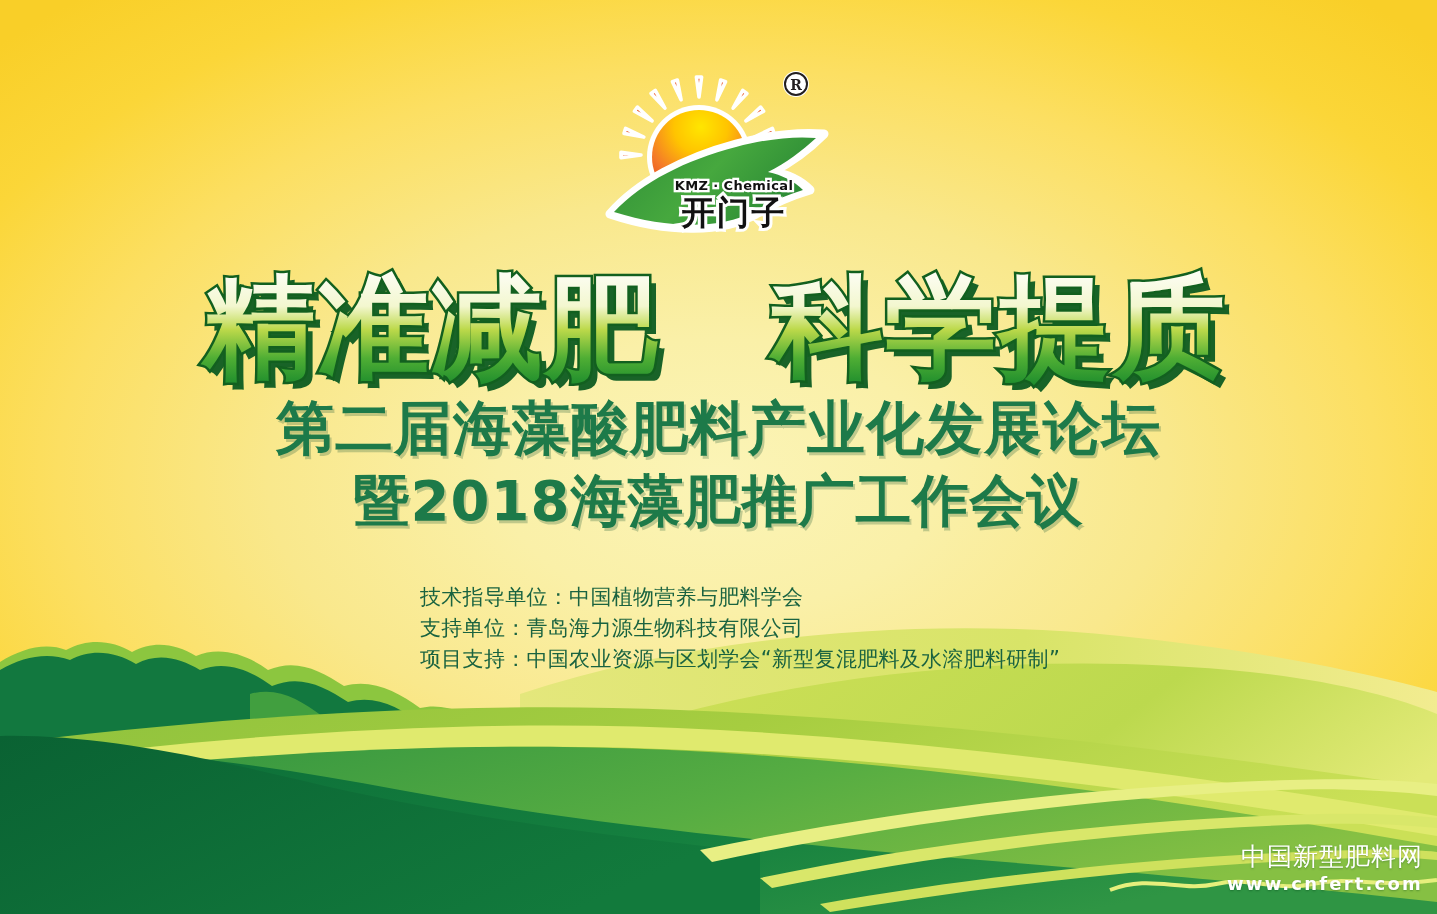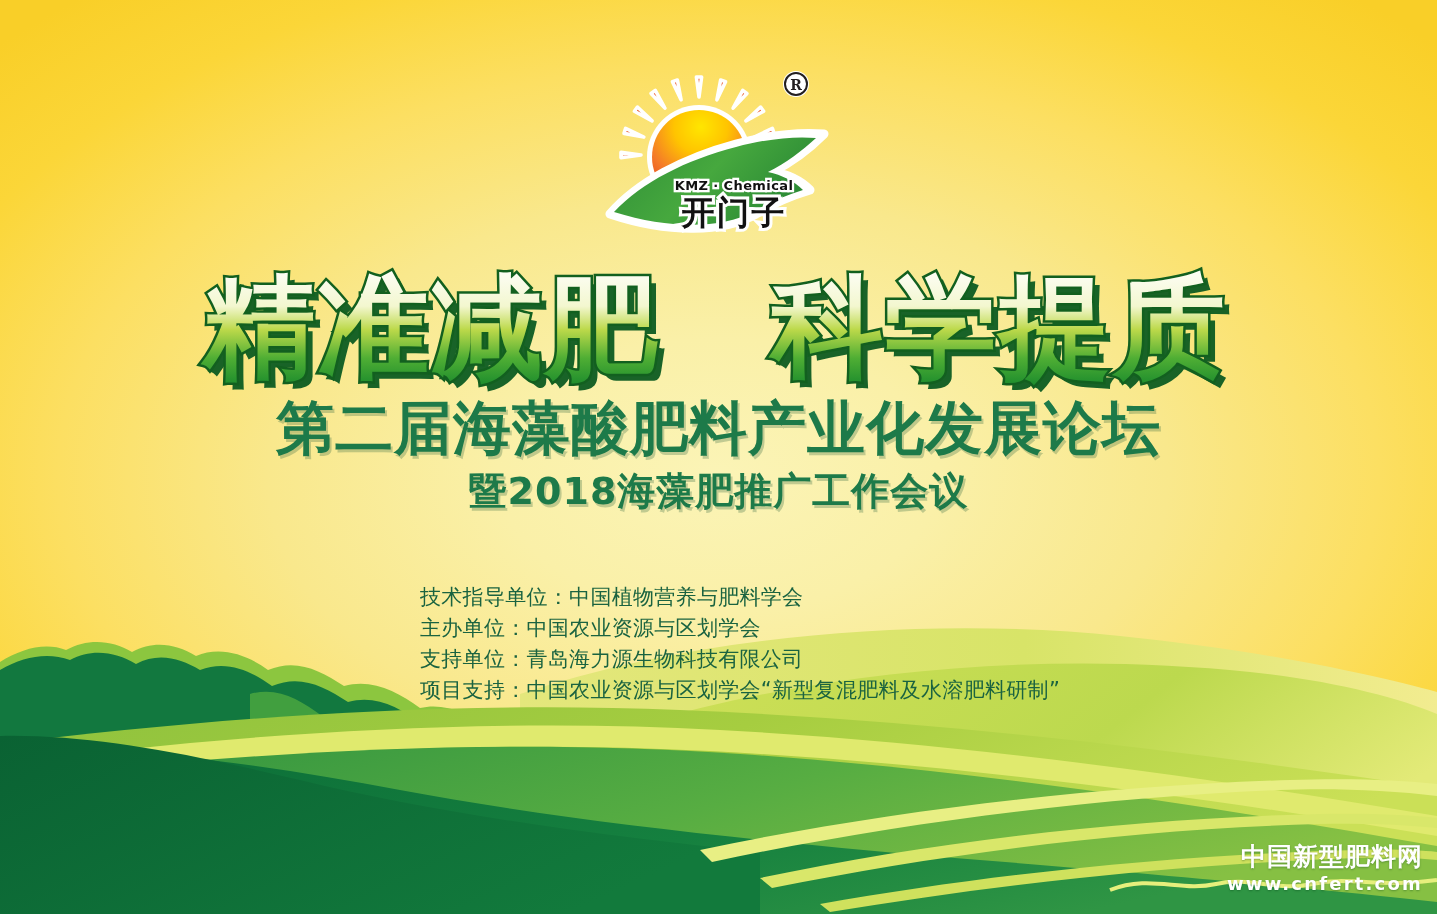--- a/index.html
+++ b/index.html
@@ -51,21 +51,21 @@
   .sub-line {
     font-family:"DejaVu Sans", sans-serif;
     font-weight:bold;
     color:#1d7a49;
     letter-spacing:1px;
     text-shadow:2px 3px 0 rgba(60,110,70,0.30);
     line-height:1.08;
     white-space:nowrap;
   }
   .sub-line-1 { font-size:58px;font-family:Liberation Serif, serif; }
-  .sub-line-2 { font-size:38px; margin-top:10px; }
+  .sub-line-2 { font-size:56px; margin-top:10px; }
 
   
   .info-block {
     position:absolute; top:582px; left:404px;
     text-align:left;
     margin-left:16px;
   }
   .info-line {
     font-family:"DejaVu Sans", sans-serif;
     font-size:21px;
@@ -76,21 +76,21 @@
   }
 
   
   .watermark {
     position:absolute; right:14px; bottom:20px;
     text-align:right; color:#ffffff;
     text-shadow:0 1px 2px rgba(0,60,20,0.35);
   }
   .wm-cn {
     font-family:"DejaVu Sans", sans-serif;
-    font-weight:bold; font-size:25px; letter-spacing:1px;
+    font-weight:normal; font-size:25px; letter-spacing:1px;
     line-height:1.1;
   }
   .wm-url {
     font-family:"DejaVu Sans", sans-serif;
     font-weight:bold; font-size:18px; letter-spacing:2.2px;
     margin-top:3px;
   }
 </style>
 </head>
 <body>
@@ -240,21 +240,20 @@
     </svg>
   </div>
 
   <div class="subtitle-block">
     <div class="sub-line sub-line-1">第二届海藻酸肥料产业化发展论坛</div>
     <div class="sub-line sub-line-2">暨2018海藻肥推广工作会议</div>
   </div>
 
   <div class="info-block">
     <div class="info-line">技术指导单位：中国植物营养与肥料学会</div>
-    <div class="info-line">主办单位：中国农业资源与区划学会</div>
     <div class="info-line">支持单位：青岛海力源生物科技有限公司</div>
     <div class="info-line">项目支持：中国农业资源与区划学会“新型复混肥料及水溶肥料研制”</div>
   </div>
 
   <div class="watermark">
     <div class="wm-cn">中国新型肥料网</div>
     <div class="wm-url">www.cnfert.com</div>
   </div>
 
 </div>

